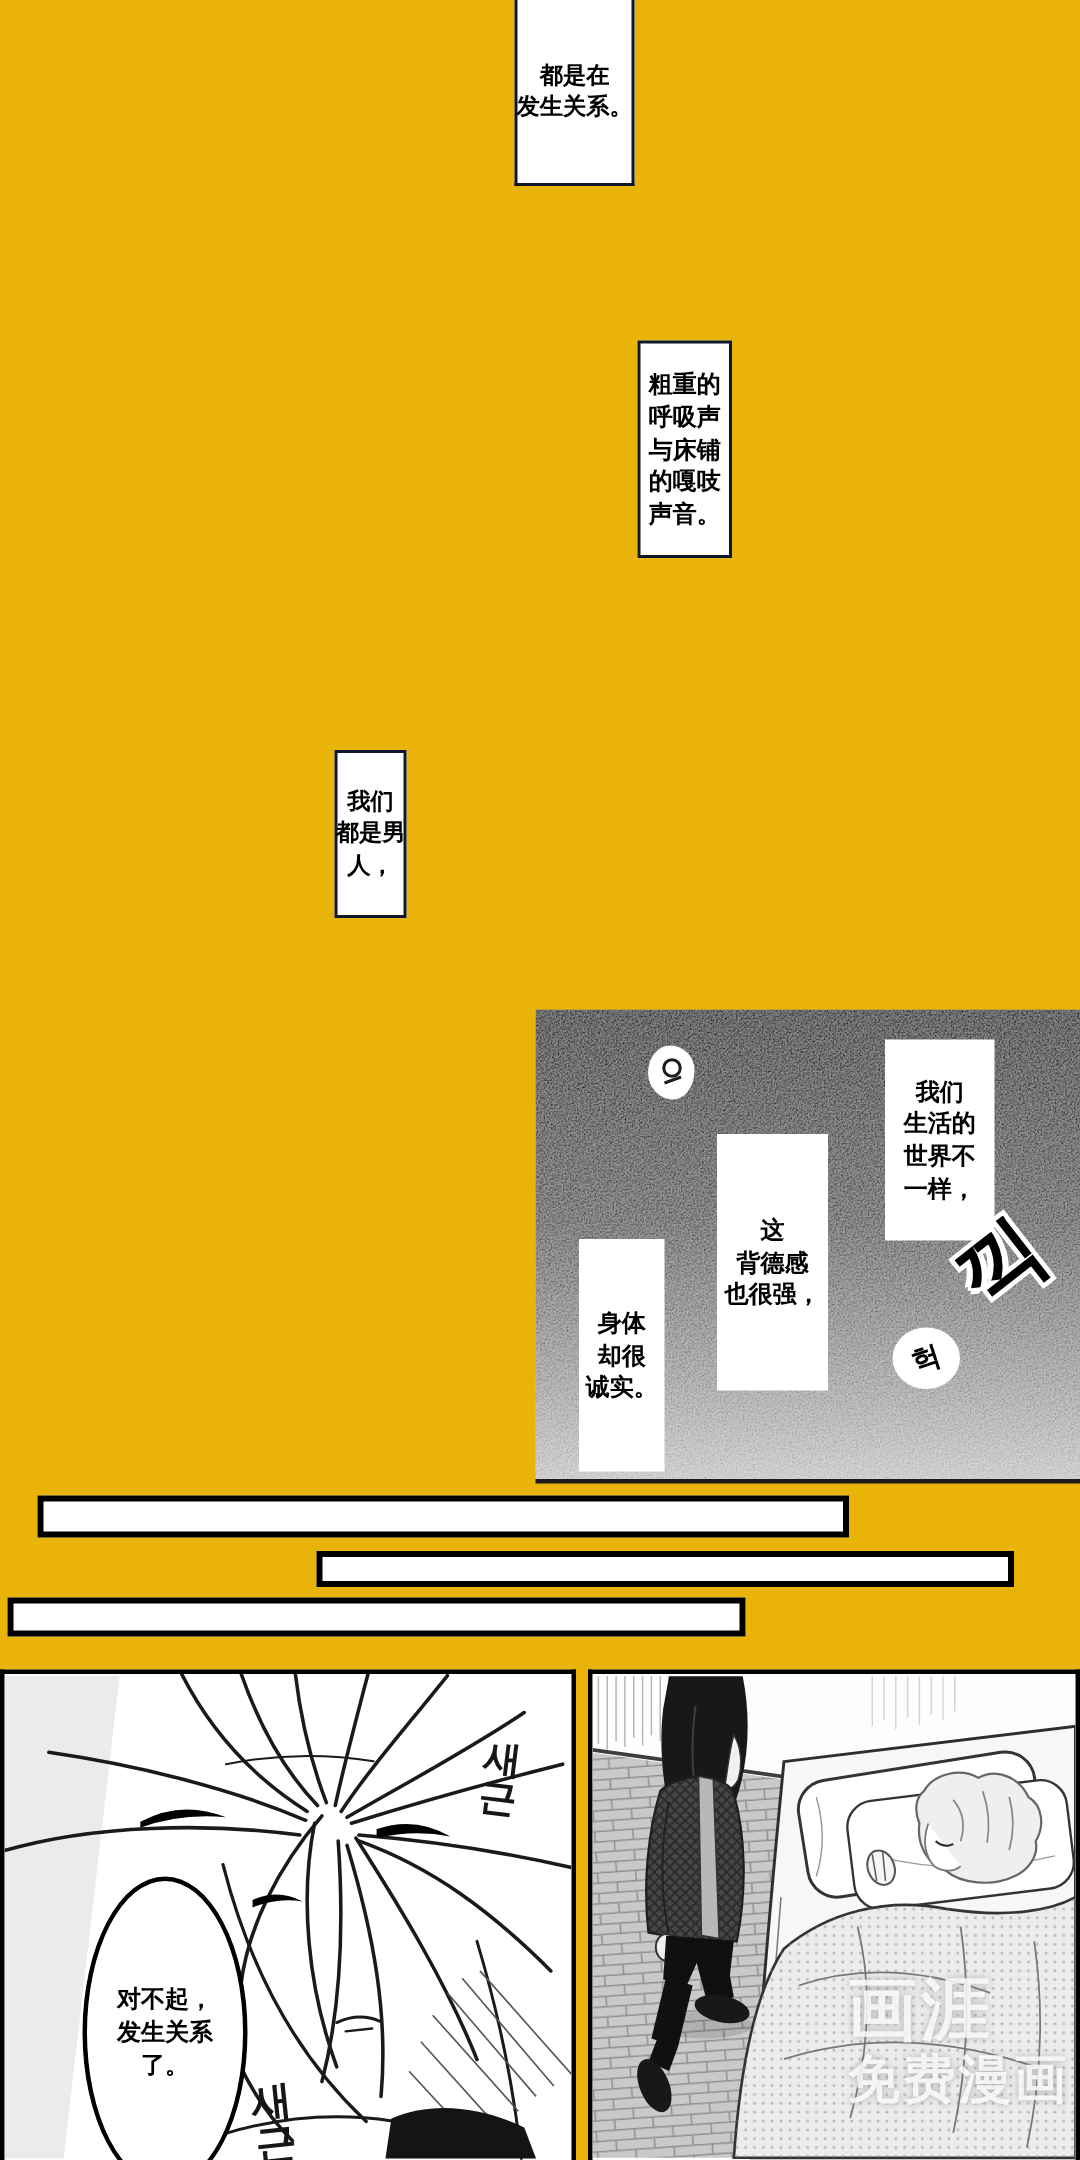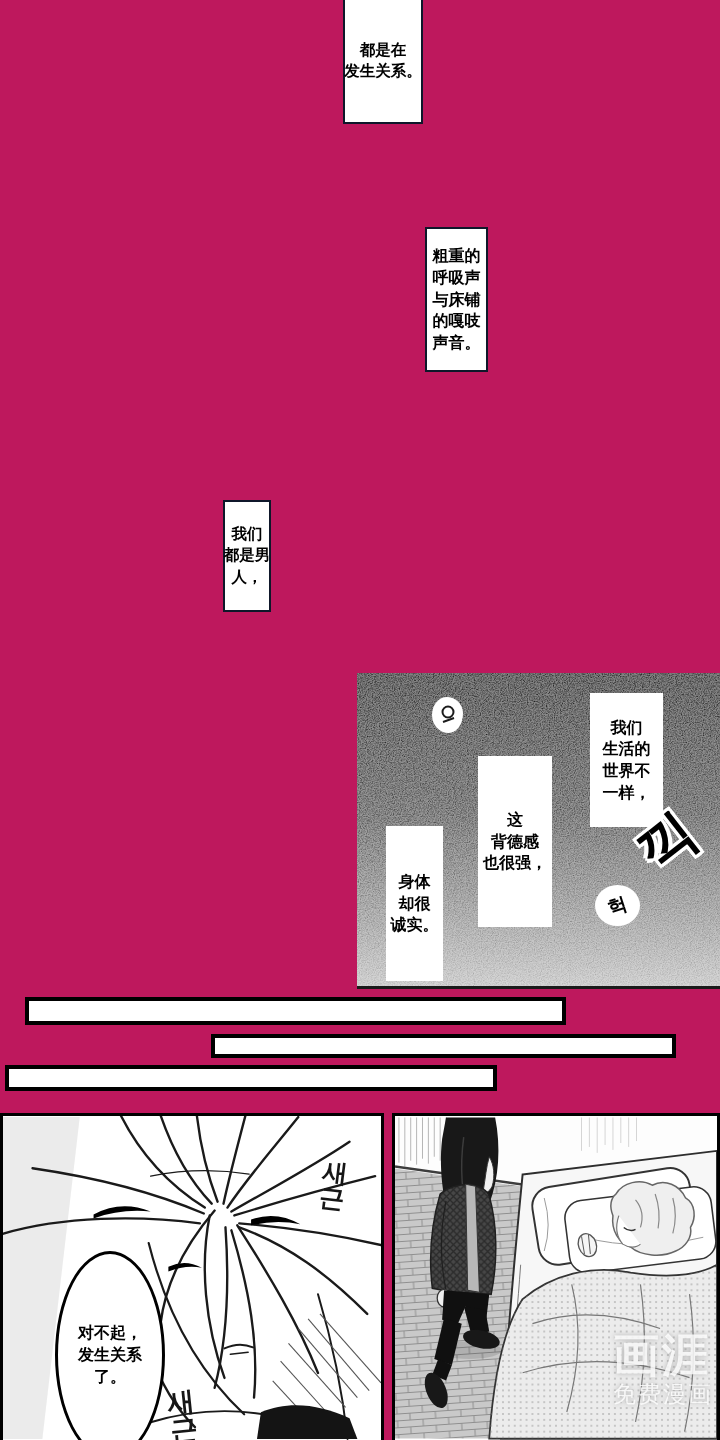--- a/index.html
+++ b/index.html
@@ -1,17 +1,17 @@
 <!DOCTYPE html>
 <html><head>
 <meta charset="utf-8">
 <style>
   html,body{margin:0;padding:0;}
   body{width:720px;height:1440px;background:#fff;font-family:"DejaVu Sans","Liberation Sans",sans-serif;}
-  .page{position:relative;width:720px;height:1440px;overflow:hidden;background:#be185d;color:#000;}
+  .page{position:relative;width:720px;height:1440px;overflow:hidden;background:#eab308;color:#000;}
 
   
   .caption-box{position:absolute;background:#fff;border:2px solid #0f172a;box-sizing:border-box;
     display:flex;align-items:center;justify-content:center;text-align:center;font-weight:bold;}
   .ml{white-space:pre;line-height:1.36;}
   .cb1{left:343px;top:0;width:80px;height:124px;border-top:none;font-size:15.5px;}
   .cb2{left:425px;top:227px;width:63px;height:145px;font-size:16px;}
   .cb3{left:223px;top:500px;width:48px;height:112px;font-size:15.5px;overflow:visible;}
 
   
@@ -47,21 +47,21 @@
   .speech-bubble{position:absolute;left:52px;top:135px;width:104px;height:202px;background:#fff;
     border:3px solid #000;border-radius:50%;display:flex;align-items:center;justify-content:center;
     text-align:center;font-weight:bold;font-size:16px;line-height:1.45;}
   .sfx-saegeun{position:absolute;font-weight:bold;color:#161616;line-height:1.02;text-align:center;}
   .sg1{left:318px;top:44px;font-size:25px;transform:rotate(7deg);}
   .sg2{left:166px;top:272px;font-size:27px;transform:rotate(-6deg);}
 
   .watermark{position:absolute;right:4px;bottom:30px;text-align:left;color:rgba(255,255,255,0.82);
     text-shadow:0 0 5px rgba(130,130,130,0.55);}
   .wm-logo{font-size:46px;font-weight:bold;letter-spacing:3px;line-height:1.05;}
-  .wm-tagline{font-size:23px;font-weight:normal;letter-spacing:2px;}
+  .wm-tagline{font-size:35px;font-weight:bold;letter-spacing:2px;}
 </style>
 </head>
 <body>
 
 <div class="page">
 
   <div class="caption-box cb1">
     <span class="ml">都是在
 发生关系。</span>
   </div>

